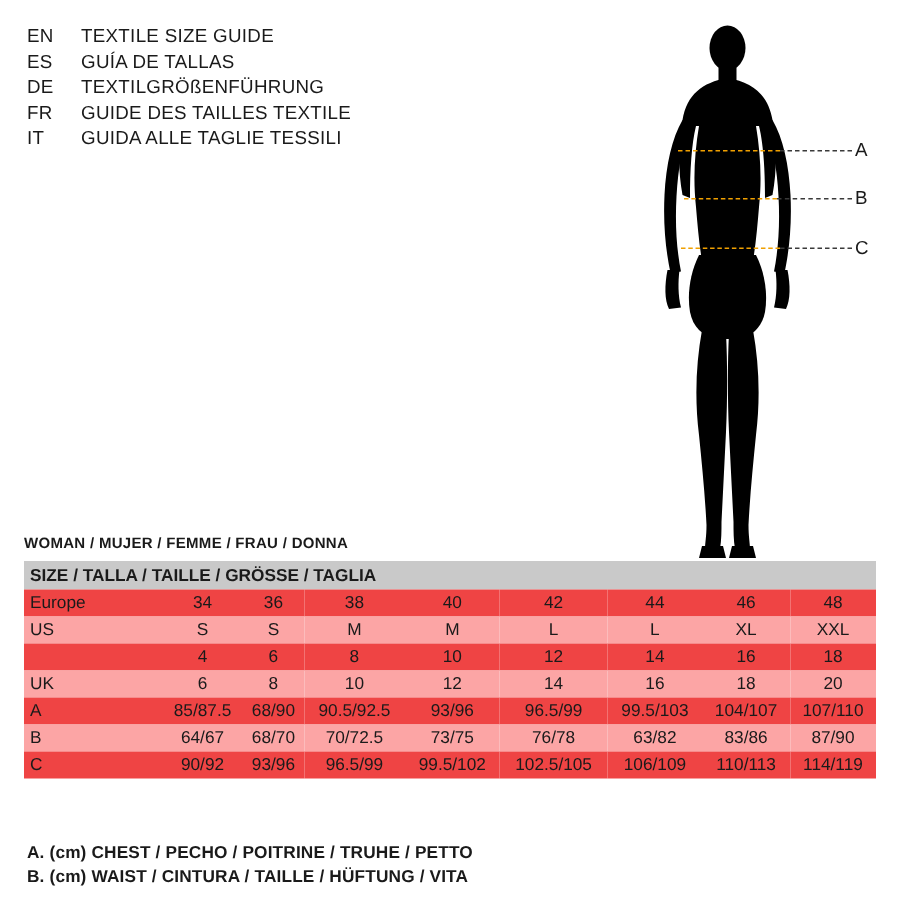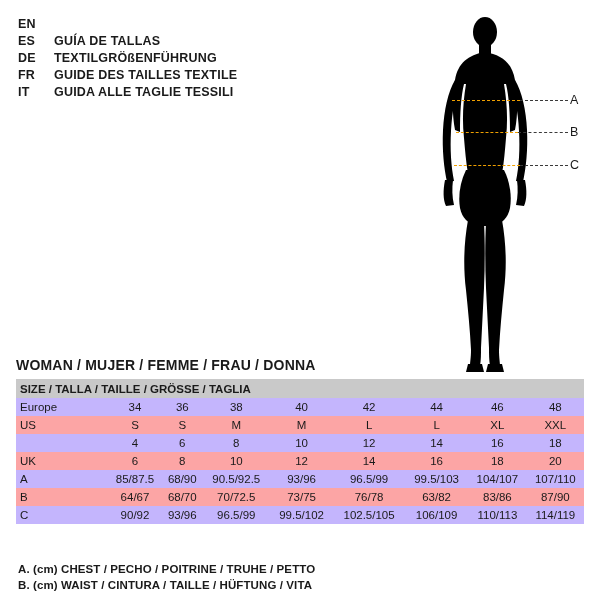--- a/index.html
+++ b/index.html
@@ -29,21 +29,20 @@
     top: 16px;
     width: 330px;
   }
   .lang-row {
     display: flex;
     align-items: center;
     line-height: 17px;
     height: 17px;
     font-size: 12.5px;
     letter-spacing: 0.2px;
-    font-weight: bold;
   }
   .lang-code {
     width: 36px;
     flex: 0 0 36px;
     color: #1a1a1a;
   }
   .lang-text {
     color: #1a1a1a;
     white-space: nowrap;
   }
@@ -76,21 +75,21 @@
   }
 
   
   .table-section {
     position: absolute;
     left: 16px;
     top: 357px;
     width: 568px;
   }
   .woman-title {
-    font-size: 14px;
+    font-size: 10px;
     font-weight: bold;
     letter-spacing: 0.2px;
     color: #1a1a1a;
     margin-bottom: 6px;
   }
   table.size-table {
     border-collapse: collapse;
     width: 568px;
     font-size: 11.5px;
     color: #1a1a1a;
@@ -107,21 +106,21 @@
     width: 88px;
   }
   tr.header-row td {
     background: #c9c9c9;
     text-align: left;
     padding-left: 4px;
     font-weight: bold;
     height: 17px;
   }
   tr.shade td {
-    background: #c4b5fd;
+    background: #ef4444;
   }
   tr.plain td {
     background: #fca5a5;
   }
 
   
   .footnotes {
     position: absolute;
     left: 18px;
     top: 562px;
@@ -136,20 +135,21 @@
   }
 </style>
 </head>
 <body>
 
 <div class="page">
 
   <div class="lang-block">
     <div class="lang-row">
       <span class="lang-code">EN</span>
+      <span class="lang-text">TEXTILE SIZE GUIDE</span>
     </div>
     <div class="lang-row">
       <span class="lang-code">ES</span>
       <span class="lang-text">GUÍA DE TALLAS</span>
     </div>
     <div class="lang-row">
       <span class="lang-code">DE</span>
       <span class="lang-text">TEXTILGRÖßENFÜHRUNG</span>
     </div>
     <div class="lang-row">

